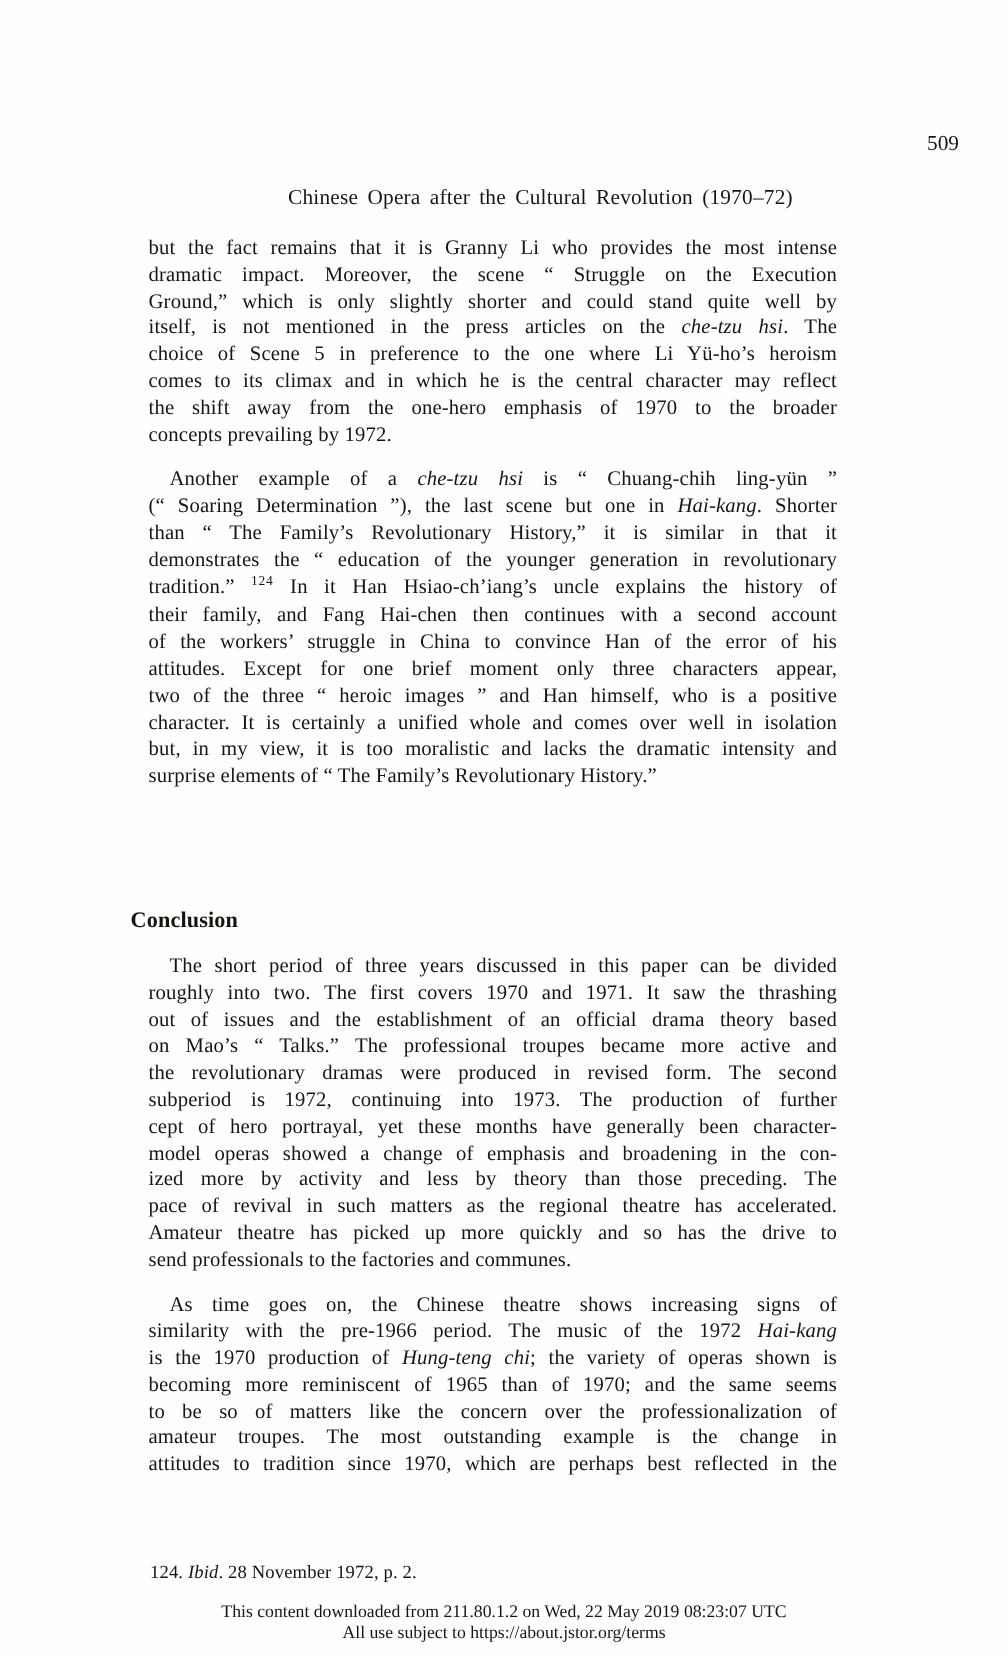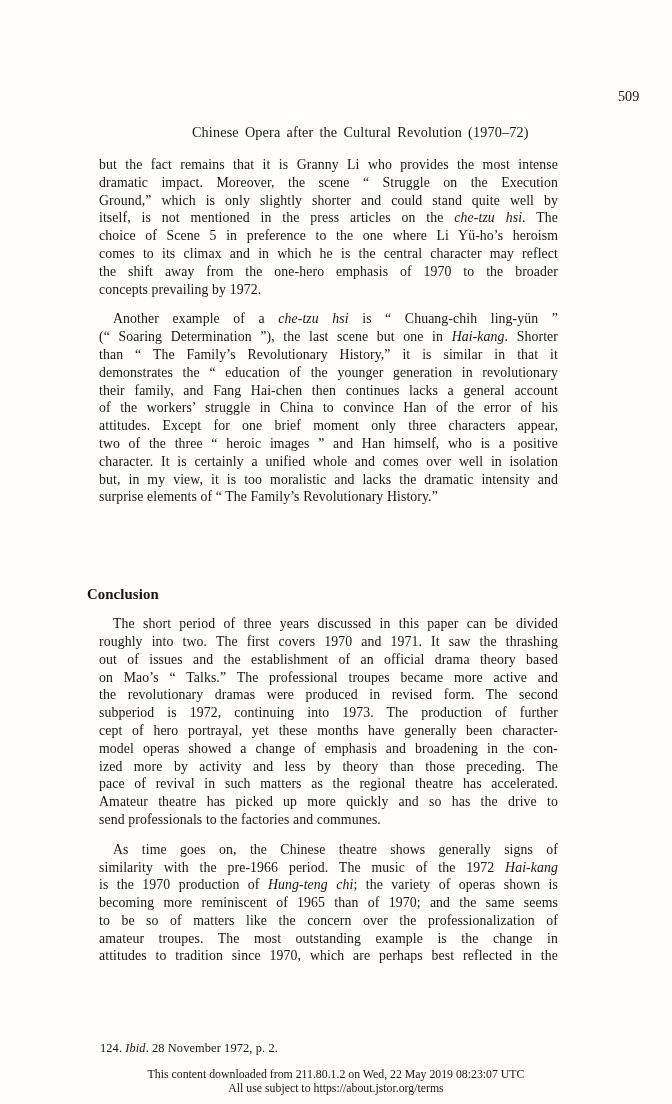--- a/index.html
+++ b/index.html
@@ -96,21 +96,22 @@
           <div class="line"><span>choice of Scene 5 in preference to the one where Li Yü-ho’s heroism</span></div>
           <div class="line"><span>comes to its climax and in which he is the central character may reflect</span></div>
           <div class="line"><span>the shift away from the one-hero emphasis of 1970 to the broader</span></div>
           <div class="line endline"><span>concepts prevailing by 1972.</span></div>
         </div>
         <div class="para indent">
           <div class="line"><span>Another example of a </span><span class="i">che-tzu hsi</span><span> is “ Chuang-chih ling-yün ”</span></div>
           <div class="line"><span>(“ Soaring Determination ”), the last scene but one in </span><span class="i">Hai-kang</span><span>. Shorter</span></div>
           <div class="line"><span>than “ The Family’s Revolutionary History,” it is similar in that it</span></div>
           <div class="line"><span>demonstrates the “ education of the younger generation in revolutionary</span></div>
-          <div class="line"><span>their family, and Fang Hai-chen then continues lacks a general account</span></div>
+          <div class="line"><span>tradition.” </span><span class="sup">124</span><span> In it Han Hsiao-ch’iang’s uncle explains the history of</span></div>
+          <div class="line"><span>their family, and Fang Hai-chen then continues with a second account</span></div>
           <div class="line"><span>of the workers’ struggle in China to convince Han of the error of his</span></div>
           <div class="line"><span>attitudes. Except for one brief moment only three characters appear,</span></div>
           <div class="line"><span>two of the three “ heroic images ” and Han himself, who is a positive</span></div>
           <div class="line"><span>character. It is certainly a unified whole and comes over well in isolation</span></div>
           <div class="line"><span>but, in my view, it is too moralistic and lacks the dramatic intensity and</span></div>
           <div class="line endline"><span>surprise elements of “ The Family’s Revolutionary History.”</span></div>
         </div>
       </div>
 
     <div class="section-heading">Conclusion</div>
@@ -124,21 +125,21 @@
           <div class="line"><span>the revolutionary dramas were produced in revised form. The second</span></div>
           <div class="line"><span>subperiod is 1972, continuing into 1973. The production of further</span></div>
           <div class="line"><span>cept of hero portrayal, yet these months have generally been character-</span></div>
           <div class="line"><span>model operas showed a change of emphasis and broadening in the con-</span></div>
           <div class="line"><span>ized more by activity and less by theory than those preceding. The</span></div>
           <div class="line"><span>pace of revival in such matters as the regional theatre has accelerated.</span></div>
           <div class="line"><span>Amateur theatre has picked up more quickly and so has the drive to</span></div>
           <div class="line endline"><span>send professionals to the factories and communes.</span></div>
         </div>
         <div class="para indent">
-          <div class="line"><span>As time goes on, the Chinese theatre shows generally signs of</span></div>
+          <div class="line"><span>As time goes on, the Chinese theatre shows increasing signs of</span></div>
           <div class="line"><span>similarity with the pre-1966 period. The music of the 1972 </span><span class="i">Hai-kang</span></div>
           <div class="line"><span>is the 1970 production of </span><span class="i">Hung-teng chi</span><span>; the variety of operas shown is</span></div>
           <div class="line"><span>becoming more reminiscent of 1965 than of 1970; and the same seems</span></div>
           <div class="line"><span>to be so of matters like the concern over the professionalization of</span></div>
           <div class="line"><span>amateur troupes. The most outstanding example is the change in</span></div>
           <div class="line"><span>attitudes to tradition since 1970, which are perhaps best reflected in the</span></div>
         </div>
       </div>
   </div>
 

